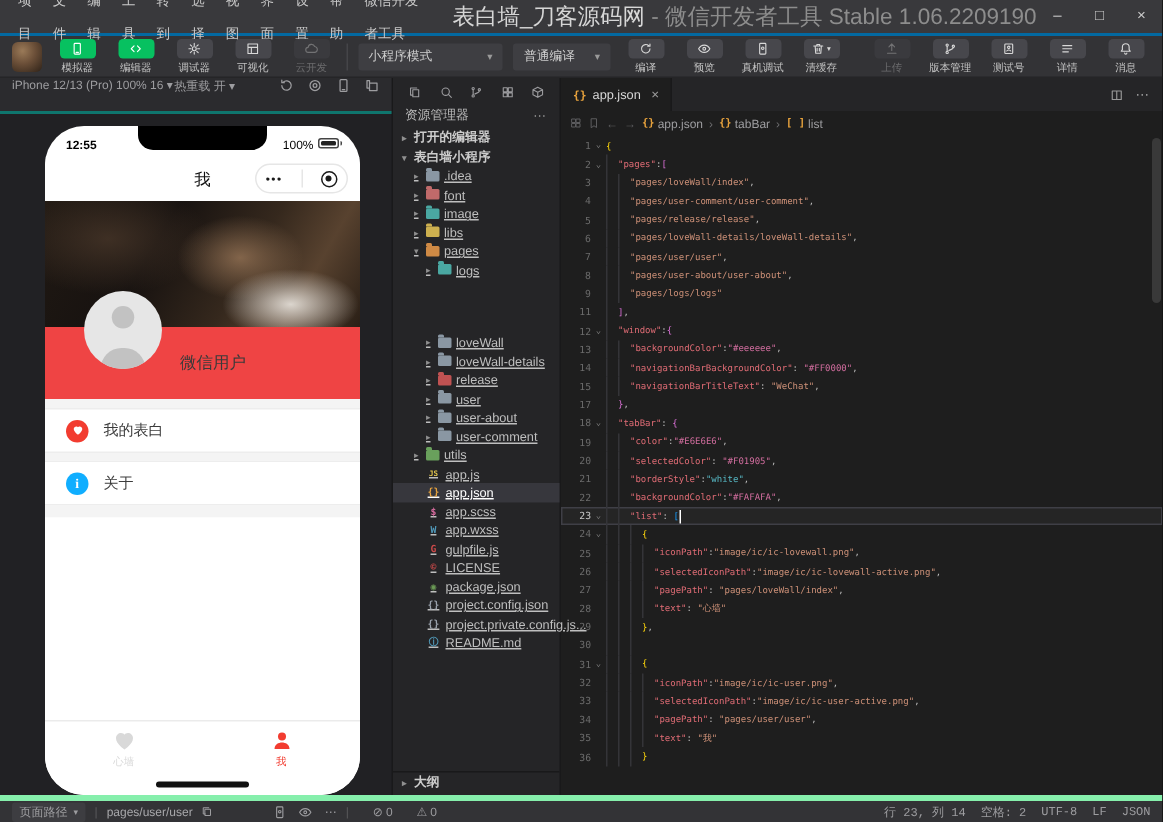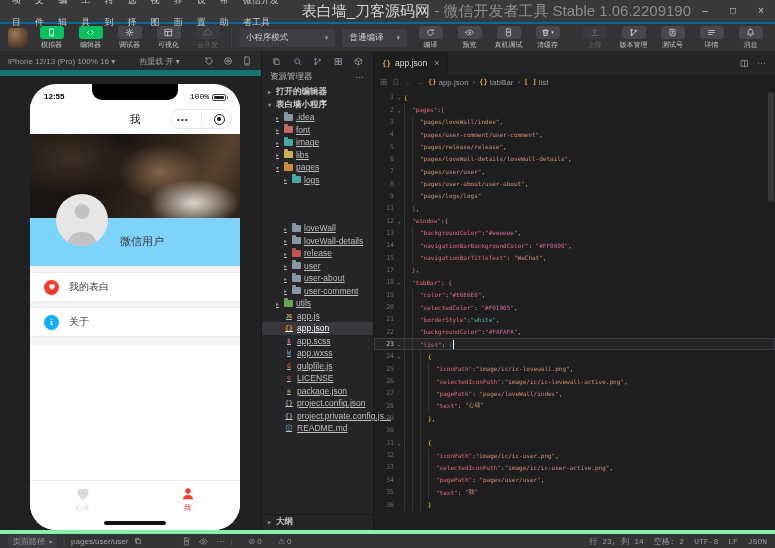--- a/index.html
+++ b/index.html
@@ -37,52 +37,52 @@
             padding:0 7px;font-size:8.5px;color:#cfcfcf;cursor:pointer;gap:8px;}
   .dropdown .caret{font-size:7px;color:#9a9a9a;margin-left:auto;}
   .dd-mode{width:148px;}
   .dd-compile{width:96px;}
 
   
   .main{display:flex;height:478px;}
 
   
   .simpanel{width:262px;flex:none;background:#212124;position:relative;border-right:1px solid #19191a;}
-  .simbar{height:24px;background:#2b2b2e;border-bottom:6px solid #0f766e;display:flex;align-items:center;
-          padding:0 8px;font-size:8px;color:#9d9da0;gap:24px;}
+  .simbar{height:24px;background:#2b2b2e;border-bottom:2px solid #0f766e;display:flex;align-items:flex-start;
+          padding:0 8px;font-size:8px;color:#9d9da0;gap:1px;}
   .simdev{cursor:pointer;white-space:nowrap;}
   .simicons{display:flex;gap:9px;margin-left:auto;color:#9d9da0;}
   .simicons svg{width:10px;height:10px;cursor:pointer;}
 
   .phone{position:absolute;left:30px;top:32px;width:210px;height:446px;background:#fff;border-radius:26px;
          overflow:hidden;display:flex;flex-direction:column;}
   .notch{position:absolute;top:0;left:50%;transform:translateX(-50%);width:86px;height:16px;background:#000;
          border-radius:0 0 10px 10px;z-index:5;}
   .pstatus{height:20px;display:flex;justify-content:space-between;align-items:center;padding:4px 14px 0;
            font-size:8px;color:#000;font-weight:bold;}
-  .pbat{display:flex;align-items:flex-end;gap:3px;font-weight:normal;font-family:Liberation Mono, monospace;}
+  .pbat{display:flex;align-items:flex-start;gap:3px;font-weight:normal;}
   .bat{width:14px;height:7px;border:1px solid #444;border-radius:2px;position:relative;display:inline-block;}
   .bat::after{content:"";position:absolute;right:-3px;top:1.5px;width:1.5px;height:3px;background:#444;border-radius:0 1px 1px 0;}
   .batfill{position:absolute;inset:1px;background:#222;border-radius:1px;}
   .pnav{height:30px;position:relative;display:flex;align-items:center;justify-content:center;background:#fff;}
   .pnavtitle{font-size:11px;color:#111;}
   .capsule{position:absolute;right:8px;top:5px;width:62px;height:20px;border:1px solid #e6e6e6;border-radius:11px;
            background:#fff;display:flex;align-items:center;justify-content:space-around;}
   .dots{font-size:8px;color:#1a1a1a;letter-spacing:1px;cursor:pointer;}
   .capdiv{width:1px;height:12px;background:#e6e6e6;}
   .target{width:11px;height:11px;border:1.5px solid #1a1a1a;border-radius:50%;position:relative;cursor:pointer;}
   .target::after{content:"";position:absolute;left:50%;top:50%;transform:translate(-50%,-50%);
                  width:4px;height:4px;border-radius:50%;background:#1a1a1a;}
   .hero{height:84px;flex:none;
     background:
       radial-gradient(ellipse 70px 36px at 78% 82%, rgba(226,221,214,.95) 0%, rgba(226,221,214,0) 65%),
       radial-gradient(ellipse 60px 40px at 62% 45%, rgba(150,116,86,.8) 0%, rgba(150,116,86,0) 70%),
       radial-gradient(ellipse 90px 50px at 20% 30%, rgba(66,50,38,.9) 0%, rgba(66,50,38,0) 75%),
       linear-gradient(120deg,#201913 0%,#171210 35%,#35281d 62%,#58422f 80%,#2a1f16 100%);}
-  .profile{height:48px;background:#7dd3fc;position:relative;flex:none;}
+  .profile{height:48px;background:#ef4444;position:relative;flex:none;}
   .pavatar{position:absolute;left:26px;top:-24px;width:52px;height:52px;border-radius:50%;background:#e6e6e6;overflow:hidden;}
   .pavatar::before{content:"";position:absolute;left:50%;top:10px;transform:translateX(-50%);
                    width:15px;height:15px;border-radius:50%;background:#c2c2c2;}
   .pavatar::after{content:"";position:absolute;left:50%;bottom:-6px;transform:translateX(-50%);
                   width:30px;height:20px;border-radius:14px 14px 0 0;background:#c2c2c2;}
   .pname{position:absolute;left:90px;top:16px;font-size:11px;color:#3a3a3a;}
   .pcardwrap{background:#f4f4f4;padding:6px 0 8px;flex:none;}
   .pcard{height:30px;background:#fff;border-top:1px solid #ededed;border-bottom:1px solid #ededed;
          display:flex;align-items:center;gap:10px;padding:0 14px;margin-bottom:5px;cursor:pointer;}
   .pcard:last-child{margin-bottom:0;}

